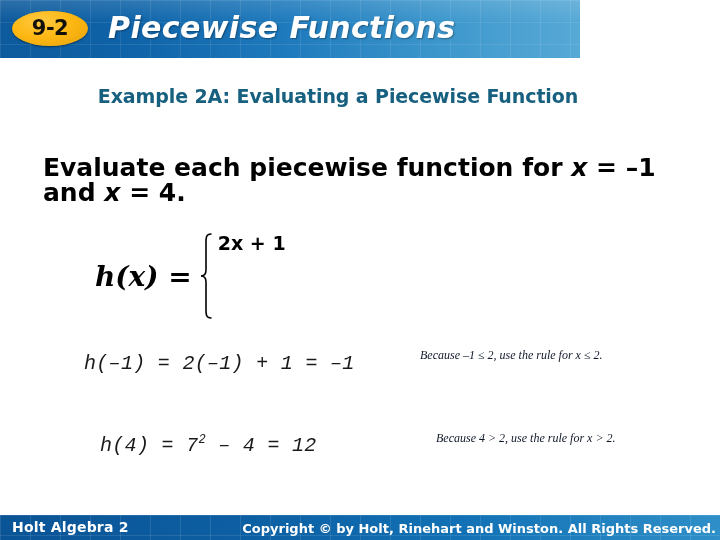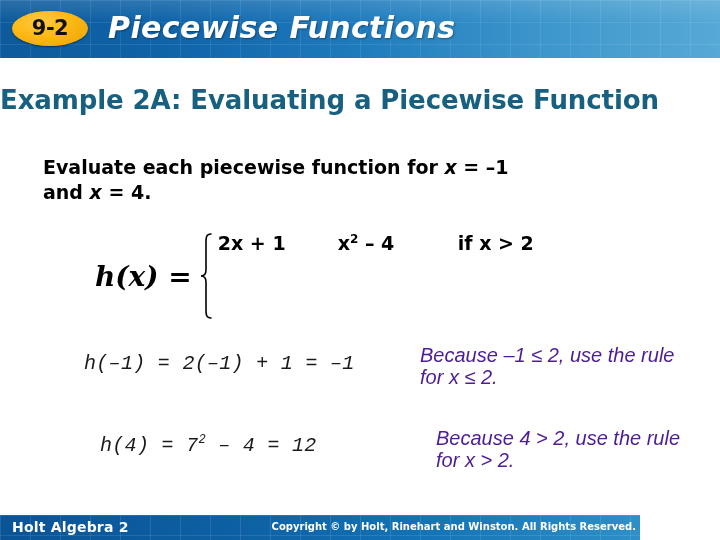--- a/index.html
+++ b/index.html
@@ -12,21 +12,21 @@
     background: #ffffff;
     font-family: "Liberation Sans", sans-serif;
     overflow: hidden;
     position: relative;
   }
 
   
   #header-band {
     position: absolute;
     left: 0; top: 0;
-    width: 720px; height: 58px;
+    width: 580px; height: 58px;
     background: linear-gradient(to right, #0d5a9c 0%, #0f63a8 22%, #1f7bbd 50%, #3d97cc 76%, #57a9d6 100%);
     overflow: hidden;
   }
   #header-grid {
     position: absolute;
     left: 0; top: 0; right: 0; bottom: 0;
     background-image:
       repeating-linear-gradient(to right, rgba(255,255,255,0.09) 0px, rgba(255,255,255,0.09) 1px, transparent 1px, transparent 30px),
       repeating-linear-gradient(to bottom, rgba(255,255,255,0.09) 0px, rgba(255,255,255,0.09) 1px, transparent 1px, transparent 22px);
     pointer-events: none;
@@ -69,34 +69,35 @@
     text-shadow: 1px 1px 2px rgba(0,0,0,0.35);
     white-space: nowrap;
     font-style: italic;
   }
 
   
   #example-subtitle {
     position: absolute;
     left: 0; top: 85px;
     width: 676px;
+    text-align: center;
     color: #17607f;
-    font-size: 26px;
+    font-size: 19px;
     font-weight: bold;
     font-family: "DejaVu Sans", sans-serif;
     letter-spacing: -0.1px;
   }
 
   
   #prompt {
     position: absolute;
     left: 43px; top: 155px;
     width: 620px;
     color: #000000;
-    font-size: 19px;
+    font-size: 25px;
     font-weight: bold;
     font-family: "DejaVu Sans", sans-serif;
     line-height: 25px;
   }
   .it { font-style: italic; }
 
   
   #piecewise {
     position: absolute;
     left: 95px; top: 232px;
@@ -154,35 +155,35 @@
     font-style: italic;
     color: #1a1a1a;
     white-space: nowrap;
     letter-spacing: 0.3px;
   }
   #solution-1 { left: 84px; top: 352px; }
   #solution-2 { left: 100px; top: 434px; }
 
   .reason {
     position: absolute;
-    font-family: Liberation Sans, sans-serif;
-    font-size: 20px;
-    font-style: italic;
-    color: #4c1d95;
+    font-family: Liberation Serif, serif;
+    font-size: 12px;
+    font-style: italic;
+    color: #0f172a;
     line-height: 22px;
     width: 255px;
   }
   #reason-1 { left: 420px; top: 344px; }
   #reason-2 { left: 436px; top: 427px; }
 
   
   #footer-band {
     position: absolute;
     left: 0; top: 515px;
-    width: 640px; height: 25px;
+    width: 720px; height: 25px;
     background: linear-gradient(to right, #0a5496 0%, #0d5fa3 35%, #1272b5 65%, #2f8fc8 100%);
     overflow: hidden;
   }
   #footer-grid {
     position: absolute;
     left: 0; top: 0; right: 0; bottom: 0;
     background-image:
       repeating-linear-gradient(to right, rgba(255,255,255,0.10) 0px, rgba(255,255,255,0.10) 1px, transparent 1px, transparent 30px),
       repeating-linear-gradient(to bottom, rgba(255,255,255,0.10) 0px, rgba(255,255,255,0.10) 1px, transparent 1px, transparent 20px);
     pointer-events: none;
@@ -193,21 +194,21 @@
     color: #ffffff;
     font-size: 14px;
     font-weight: bold;
     font-family: "DejaVu Sans", sans-serif;
     letter-spacing: 0.2px;
   }
   #footer-right {
     position: absolute;
     right: 4px; top: 6px;
     color: #ffffff;
-    font-size: 10px;
+    font-size: 13px;
     font-weight: bold;
     font-family: "DejaVu Sans", sans-serif;
     white-space: nowrap;
     text-align: center;
   }
 </style>
 </head>
 <body>
 
 <div id="header-band">
@@ -232,24 +233,20 @@
   <div id="piecewise-fname">h(x) =</div>
 
   <svg id="piecewise-brace" viewBox="0 0 16 88" preserveAspectRatio="none">
     <path d="M13 2 C8 2 8 6 8 10 L8 38 C8 42 6 44 3 44 C6 44 8 46 8 50 L8 78 C8 82 8 86 13 86" fill="none" stroke="#000000" stroke-width="1.6" stroke-linecap="round"></path>
   </svg>
 
   <div id="piecewise-rows">
     <div class="pw-row">
       <span class="pw-expr">2x + 1</span>
     </div>
-    <div class="pw-row">
-      <span class="pw-expr"><span>x</span><span class="sup">2</span><span> – 4</span></span>
-      <span class="pw-cond">if x &gt; 2</span>
-    </div>
   </div>
 </div>
 
 <div class="solution" id="solution-1">h(–1) = 2(–1) + 1 = –1</div>
 <div class="reason" id="reason-1">Because –1 ≤ 2, use the rule for x ≤ 2.</div>
 
 <div class="solution" id="solution-2"><span>h(4) = 7</span><span class="sup">2</span><span> – 4 = 12</span></div>
 <div class="reason" id="reason-2">Because 4 &gt; 2, use the rule for x &gt; 2.</div>
 
 <div id="footer-band">

